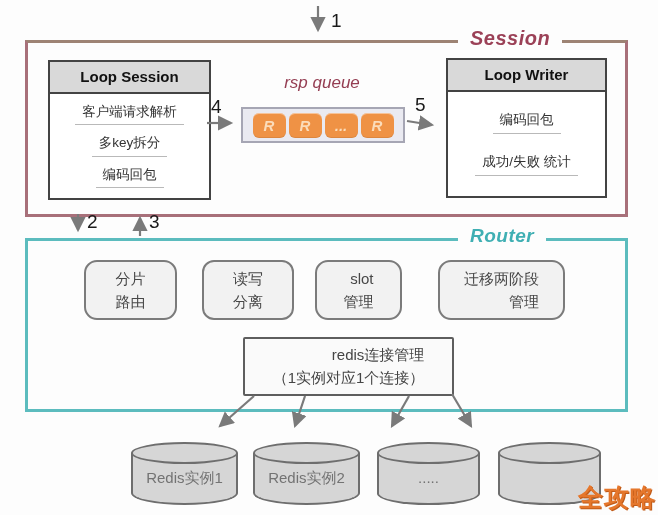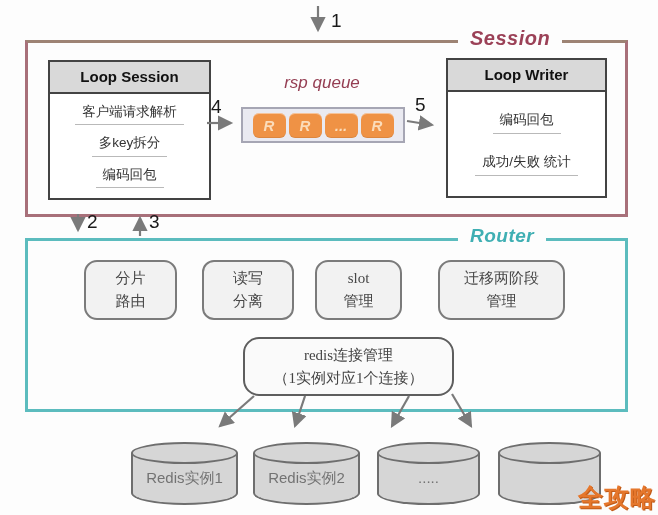--- a/index.html
+++ b/index.html
@@ -67,29 +67,29 @@
   #step1{left:331px;top:11px;}
   #step2{left:87px;top:212px;}
   #step3{left:149px;top:212px;}
   #step4{left:211px;top:97px;}
   #step5{left:415px;top:95px;}
 
   
   .feature{
     position:absolute;background:#f2f2f2;border:2px solid #7b7b7b;border-radius:13px;
     box-sizing:border-box;display:flex;align-items:center;justify-content:center;
-    text-align:center;font-size:15px;color:#474747;line-height:1.55;white-space:pre-line;font-family:Liberation Serif, serif;
+    text-align:right;font-size:15px;color:#474747;line-height:1.55;white-space:pre-line;
   }
   #feature-0{left:84px;top:260px;width:93px;height:60px;}
   #feature-1{left:202px;top:260px;width:92px;height:60px;border-radius:12px;}
   #feature-2{left:315px;top:260px;width:87px;height:60px;}
   #feature-3{left:438px;top:260px;width:127px;height:60px;}
 
   #conn-manager{
-    left:243px;top:337px;width:211px;height:59px;border-radius:16px;
+    left:243px;top:337px;width:211px;height:59px;border-radius:2px;
     background:#fafafa;border-color:#5e5e5e;font-size:15px;line-height:1.5;color:#454545;
   }
 
   
   .cylinder{position:absolute;width:107px;height:63px;}
   .cyl-body{
     position:absolute;left:0;right:0;top:11px;bottom:0;background:#d6d6d6;
     border:2px solid #6e6e6e;border-top:none;
     border-radius:0 0 54px 54px / 0 0 12px 12px;
   }

